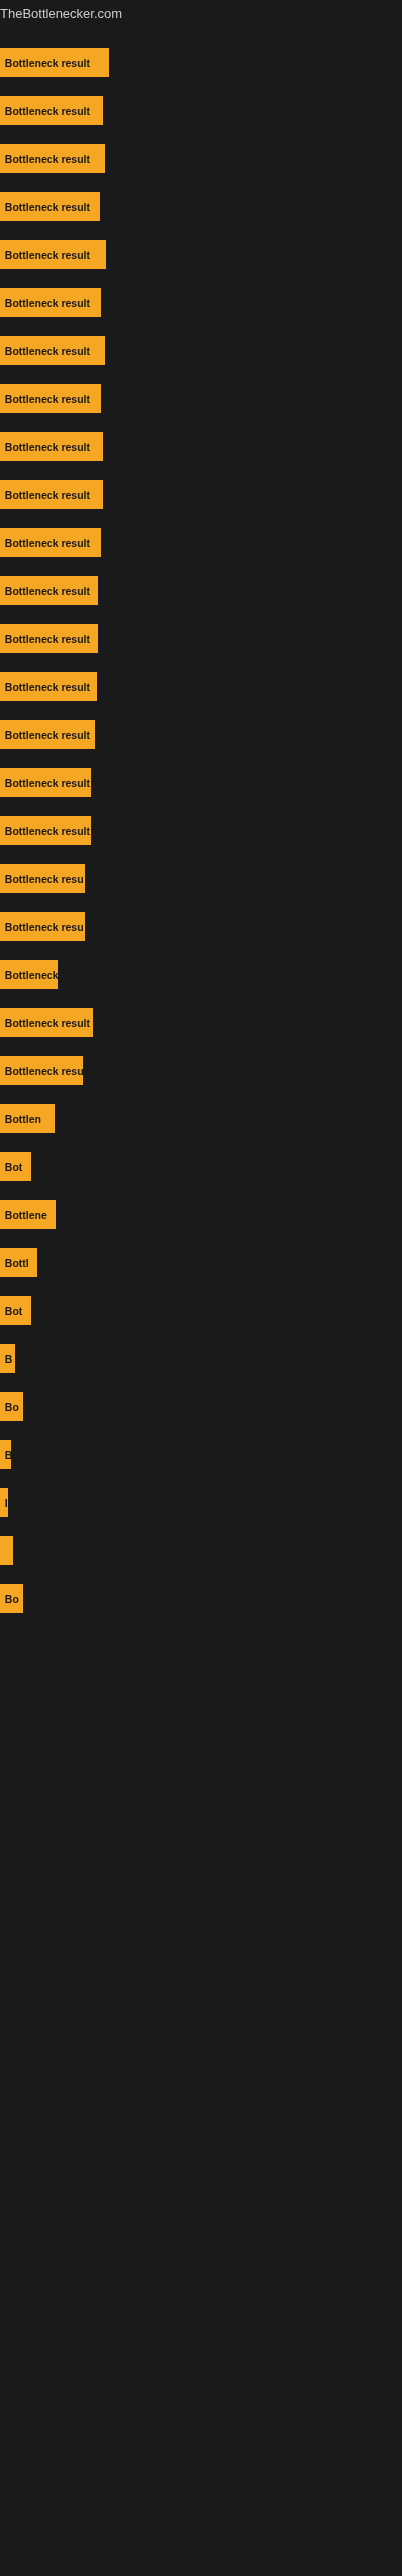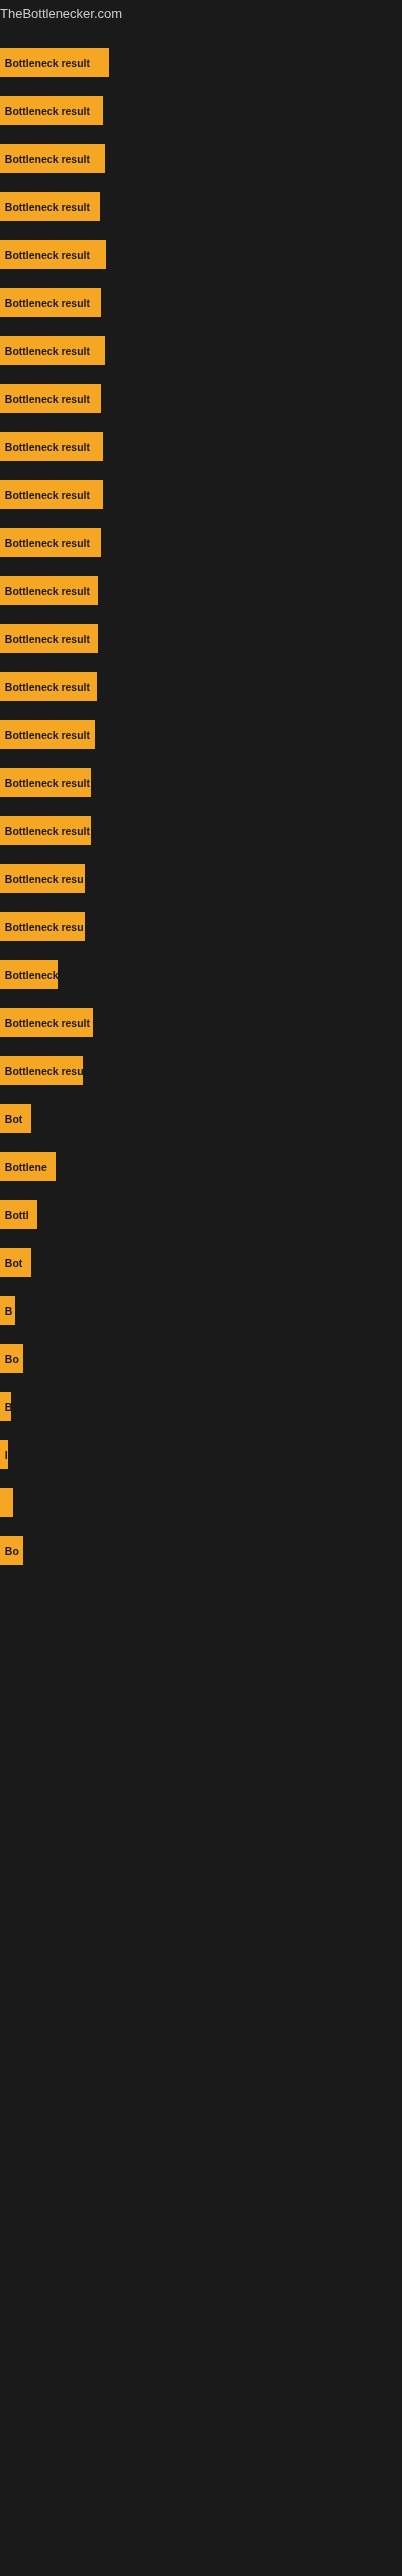--- a/index.html
+++ b/index.html
@@ -164,20 +164,25 @@
       <div class="bar" style="width: 93px;">
         <span class="bar-label">Bottleneck result</span>
       </div>
     </div>
     <div class="bar-row">
       <div class="bar" style="width: 83px;">
         <span class="bar-label">Bottleneck resu</span>
       </div>
     </div>
     <div class="bar-row">
+      <div class="bar" style="width: 55px;">
+        <span class="bar-label">Bottlen</span>
+      </div>
+    </div>
+    <div class="bar-row">
       <div class="bar" style="width: 31px;">
         <span class="bar-label">Bot</span>
       </div>
     </div>
     <div class="bar-row">
       <div class="bar" style="width: 56px;">
         <span class="bar-label">Bottlene</span>
       </div>
     </div>
     <div class="bar-row">

